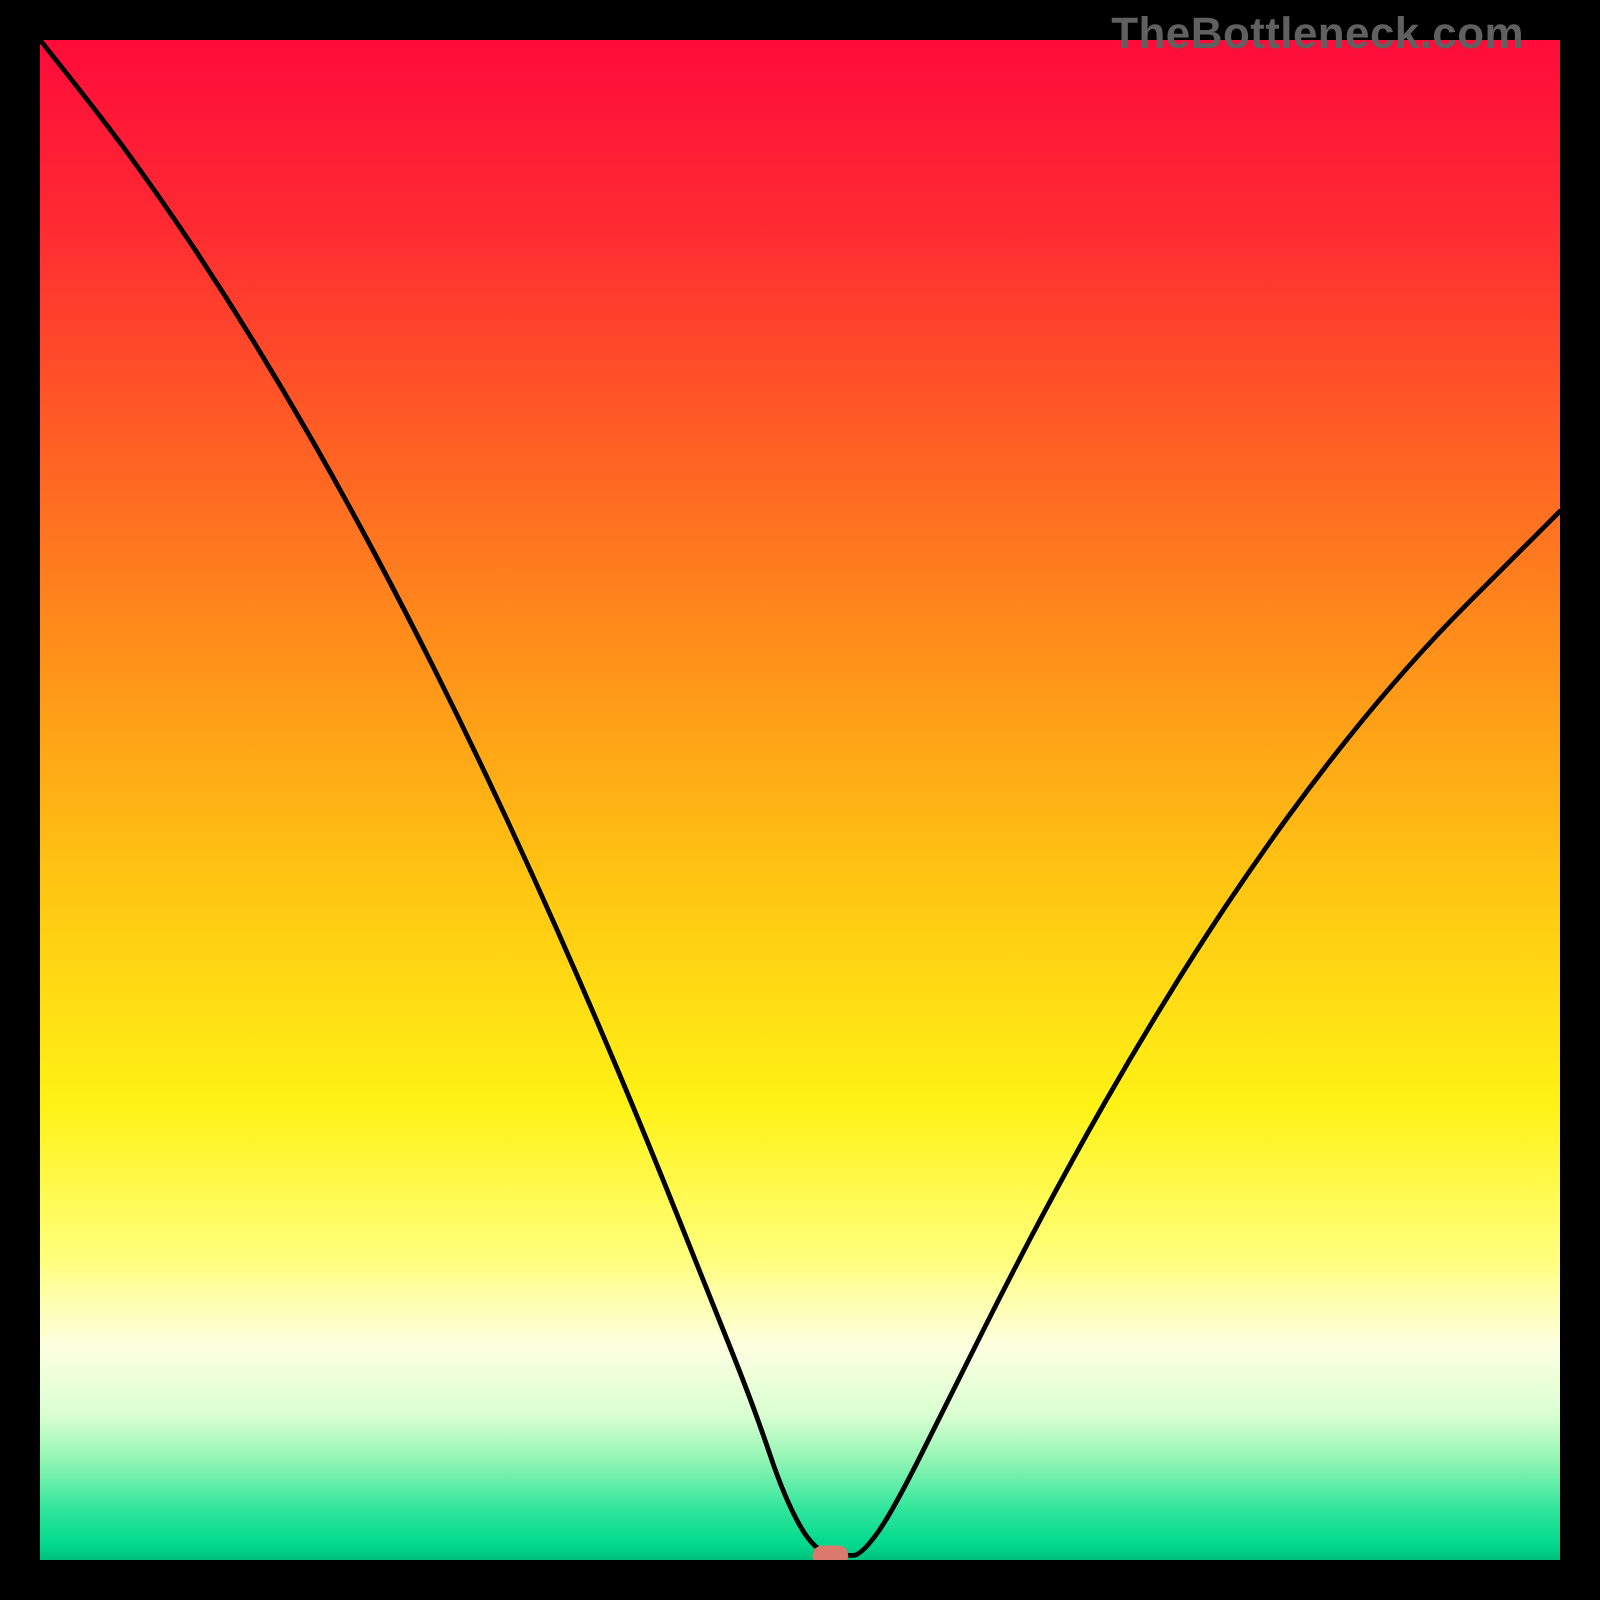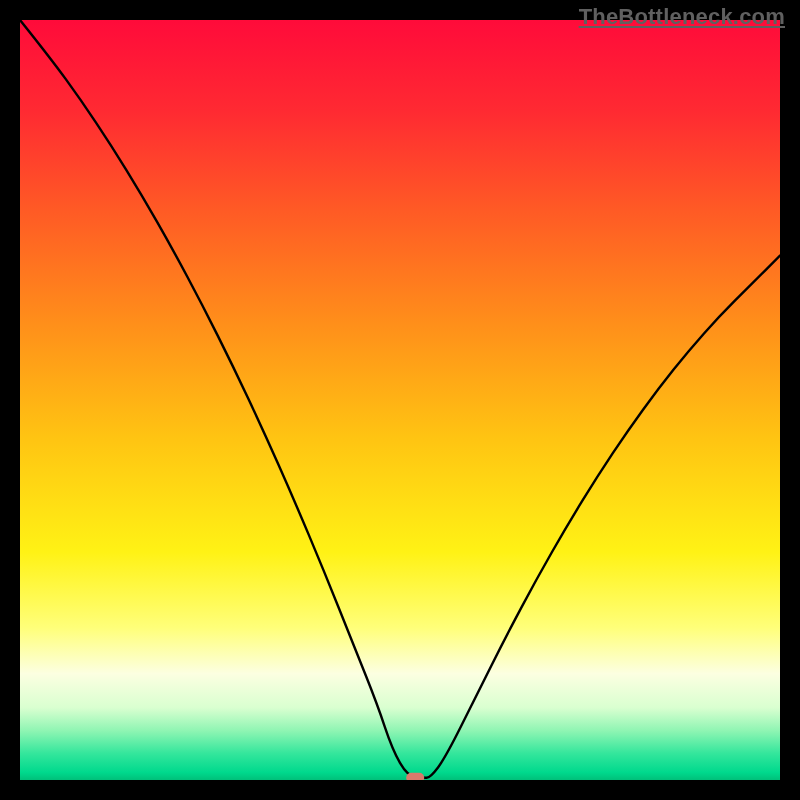--- a/index.html
+++ b/index.html
@@ -20,27 +20,26 @@
   .plot-area {
     position: absolute;
     left: 20px;
     top: 20px;
     width: 760px;
     height: 760px;
   }
   .watermark {
     position: absolute;
     top: 4px;
-    right: 15px;
+    right: 38px;
     font-size: 22px;
     font-weight: 600;
     color: #606060;
     letter-spacing: 0.2px;
     user-select: none;
-    text-decoration: underline;
   }
 </style>
 </head>
 <body>
 
 <div class="frame">
   <svg class="plot-area" viewBox="0 0 760 760" preserveAspectRatio="none">
     <defs>
       <linearGradient id="bg-grad" x1="0" y1="0" x2="0" y2="1">
           <stop offset="0.00%" stop-color="#ff0b3a"></stop>

